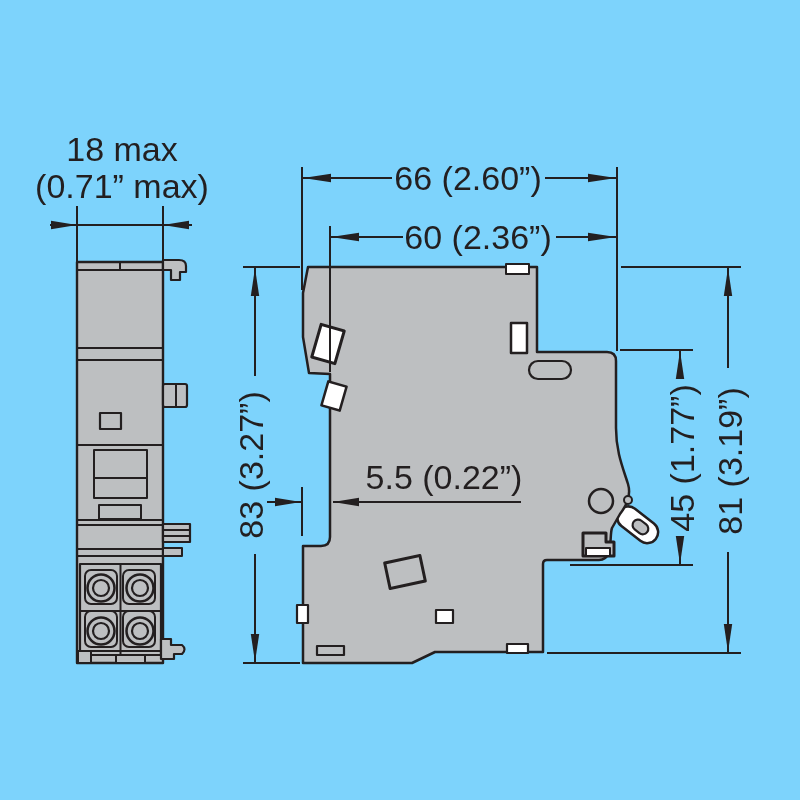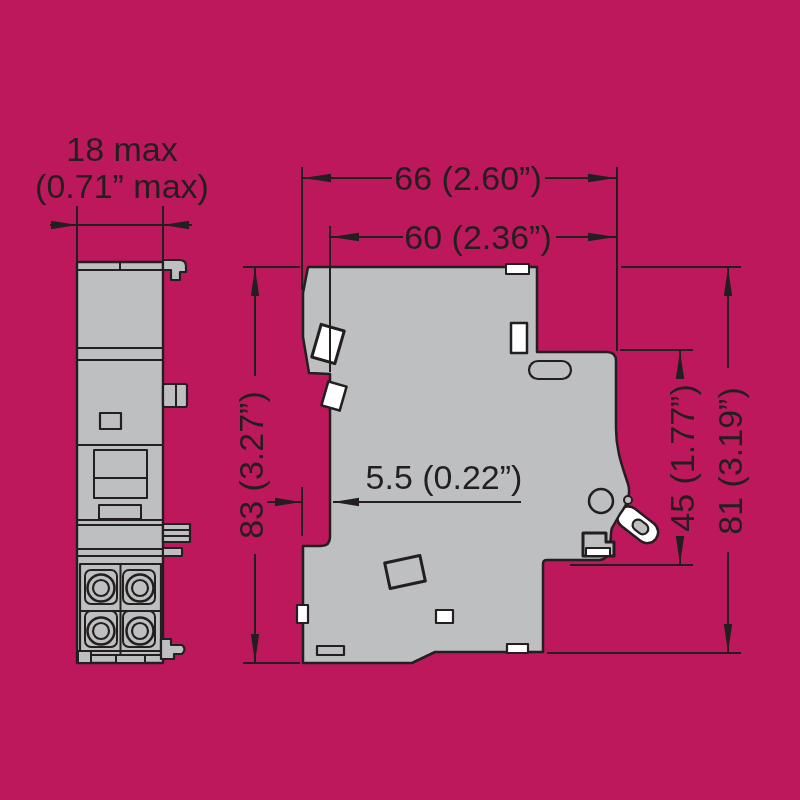--- a/index.html
+++ b/index.html
@@ -8,21 +8,21 @@
     background: #ffffff;
     width: 800px;
     height: 800px;
     overflow: hidden;
     font-family: "Liberation Sans", sans-serif;
   }
   .drawing-wrap {
     width: 800px;
     height: 800px;
     position: relative;
-    background: #be185d;
+    background: #7dd3fc;
   }
   svg text {
     font-family: "Liberation Sans", sans-serif;
     font-size: 34px;
     fill: #231f20;
   }
   .outline  { stroke: #231f20; stroke-linejoin: round; stroke-linecap: butt; }
   .dimline  { stroke: #231f20; stroke-width: 2; fill: none; }
   .arrow    { fill: #231f20; stroke: none; }
 </style>

